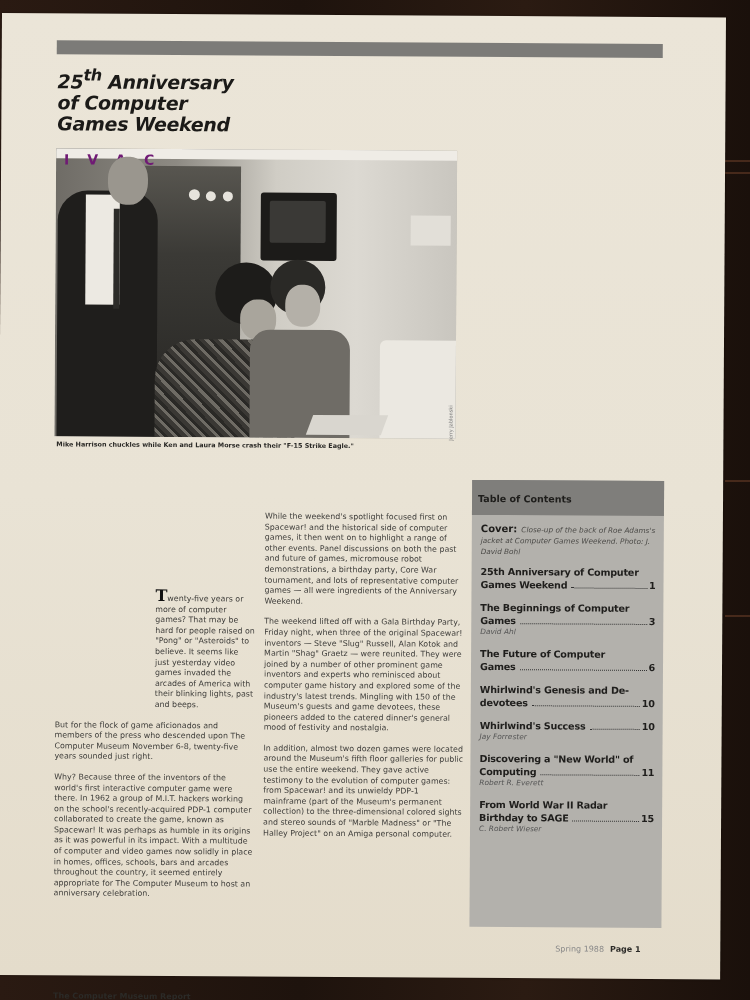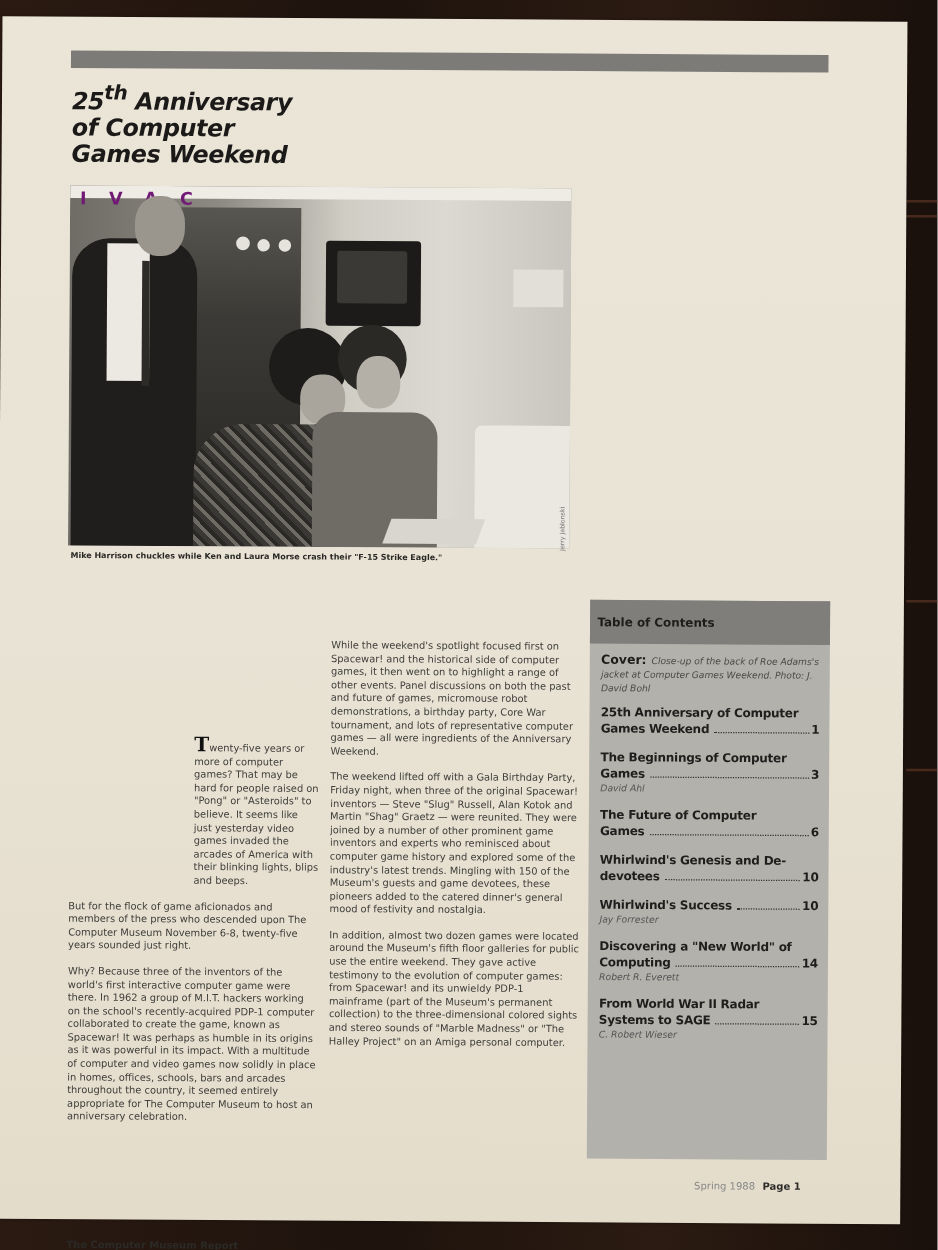--- a/index.html
+++ b/index.html
@@ -119,21 +119,21 @@
 
     <div class="ph" style="left:325px;top:190px;width:76px;height:98px;background:#ebe8e1;border-radius:6px 0 0 0"></div>
     <div class="ph" style="left:255px;top:265px;width:75px;height:20px;background:#d9d6cf;transform:skewX(-20deg)"></div>
 
     <div class="ph" style="left:355px;top:65px;width:40px;height:30px;background:#e2dfd8"></div>
   </div>
   <div class="credit">Jerry Jablonski</div>
   <div class="caption">Mike Harrison chuckles while Ken and Laura Morse crash their "F-15 Strike Eagle."</div>
 
   <div class="col1 body-text">
-    <p class="indent-first"><span class="dropcap">T</span><span>wenty-five years or more of computer games? That may be hard for people raised on "Pong" or "Asteroids" to believe. It seems like just yesterday video games invaded the arcades of America with their blinking lights, blips and beeps.</span></p>
+    <p class="indent-first"><span class="dropcap">T</span><span>wenty-five years or more of computer games? That may be hard for people raised on "Pong" or "Asteroids" to believe. It seems like just yesterday video games invaded the arcades of America with their blinking lights, past and beeps.</span></p>
     <p>But for the flock of game aficionados and members of the press who descended upon The Computer Museum November 6-8, twenty-five years sounded just right.</p>
     <p>Why? Because three of the inventors of the world's first interactive computer game were there. In 1962 a group of M.I.T. hackers working on the school's recently-acquired PDP-1 computer collaborated to create the game, known as Spacewar! It was perhaps as humble in its origins as it was powerful in its impact. With a multitude of computer and video games now solidly in place in homes, offices, schools, bars and arcades throughout the country, it seemed entirely appropriate for The Computer Museum to host an anniversary celebration.</p>
   </div>
 
   <div class="col2 body-text">
     <p>While the weekend's spotlight focused first on Spacewar! and the historical side of computer games, it then went on to highlight a range of other events. Panel discussions on both the past and future of games, micromouse robot demonstrations, a birthday party, Core War tournament, and lots of representative computer games — all were ingredients of the Anniversary Weekend.</p>
     <p>The weekend lifted off with a Gala Birthday Party, Friday night, when three of the original Spacewar! inventors — Steve "Slug" Russell, Alan Kotok and Martin "Shag" Graetz — were reunited. They were joined by a number of other prominent game inventors and experts who reminisced about computer game history and explored some of the industry's latest trends. Mingling with 150 of the Museum's guests and game devotees, these pioneers added to the catered dinner's general mood of festivity and nostalgia.</p>
     <p>In addition, almost two dozen games were located around the Museum's fifth floor galleries for public use the entire weekend. They gave active testimony to the evolution of computer games: from Spacewar! and its unwieldy PDP-1 mainframe (part of the Museum's permanent collection) to the three-dimensional colored sights and stereo sounds of "Marble Madness" or "The Halley Project" on an Amiga personal computer.</p>
   </div>
 
@@ -188,29 +188,29 @@
             <span>10</span>
           </div>
         <div class="toc-author">Jay Forrester</div>
       </div>
 
       <div class="toc-entry">
         <div class="toc-title">Discovering a "New World" of</div>
         <div class="toc-title toc-line">
             <span>Computing</span>
             <span class="dots"></span>
-            <span>14</span>
+            <span>11</span>
           </div>
         <div class="toc-author">Robert R. Everett</div>
       </div>
 
       <div class="toc-entry">
         <div class="toc-title">From World War II Radar</div>
         <div class="toc-title toc-line">
-            <span>Systems to SAGE</span>
+            <span>Birthday to SAGE</span>
             <span class="dots"></span>
             <span>15</span>
           </div>
         <div class="toc-author">C. Robert Wieser</div>
       </div>
     </div>
   </div>
 
   <div class="footer-left">The Computer Museum Report</div>
   <div class="footer-right">

